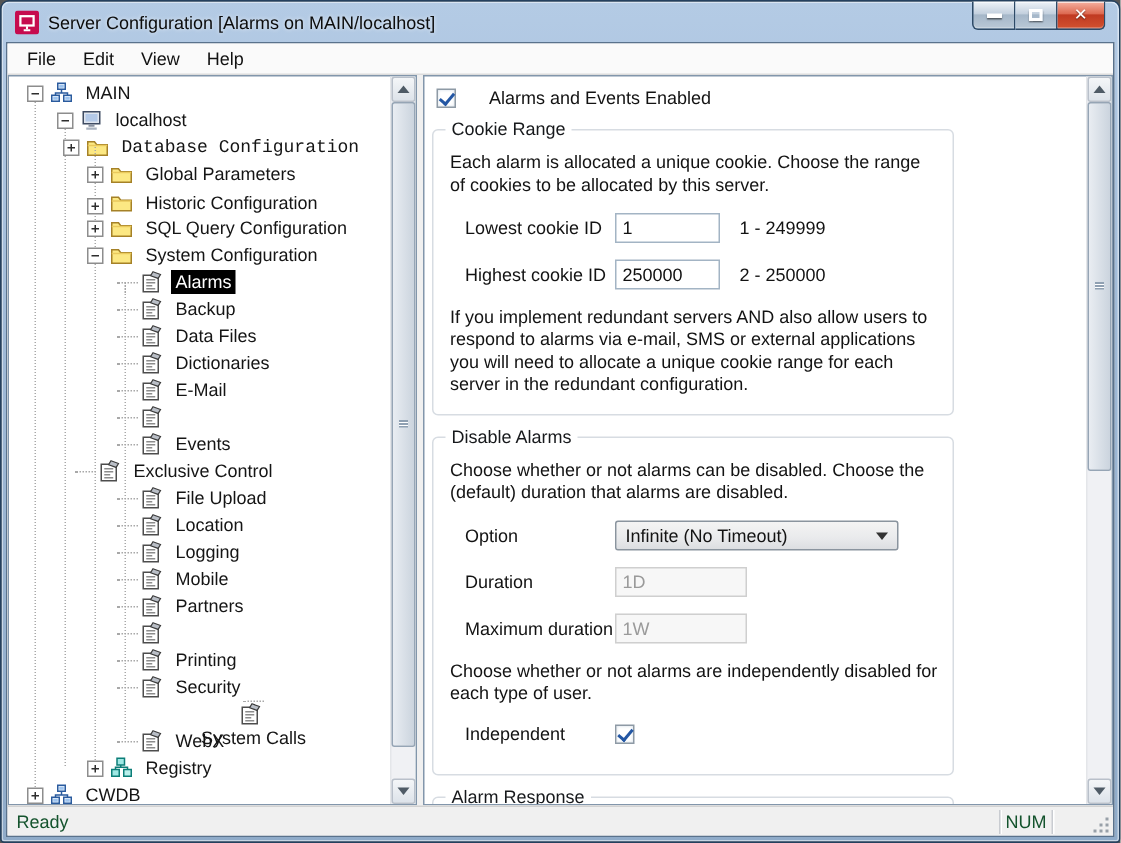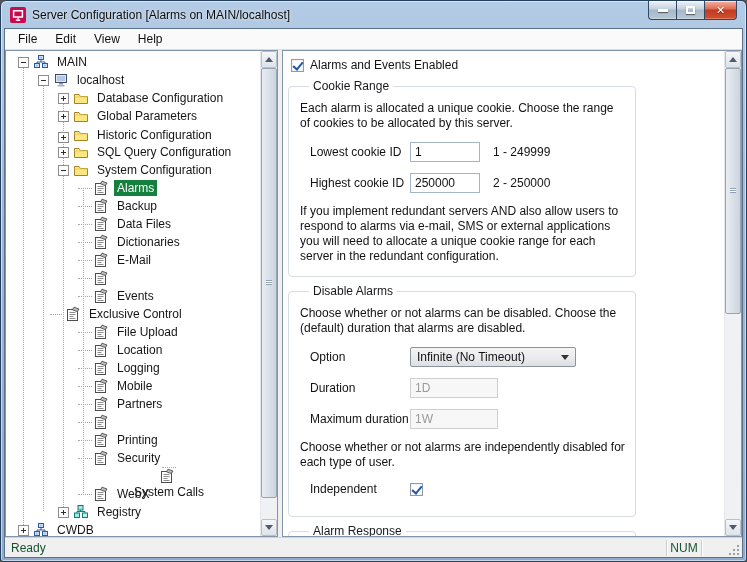--- a/index.html
+++ b/index.html
@@ -42,55 +42,55 @@
   .tree { position:relative; padding-top:2px; font-size:12px; color:#151515; }
   .tree-row { height:18px; display:flex; align-items:center; white-space:nowrap; }
   .rail { position:absolute; width:1px; background-image:repeating-linear-gradient(180deg,#a8a8a8 0 1px,transparent 1px 2px); }
   .expander { width:11px; height:11px; flex:0 0 auto; background:#fff; border:1px solid #8d8d8d; position:relative; margin-right:4px; }
   .expander::before { content:""; position:absolute; left:2px; top:4px; width:5px; height:1px; background:#2e2e2e; }
   .expander.plus::after { content:""; position:absolute; left:4px; top:2px; width:1px; height:5px; background:#2e2e2e; }
   .stub { width:14px; height:1px; border-top:1px dotted #a8a8a8; flex:0 0 auto; margin-right:1px; }
   .ticon { width:16px; height:16px; flex:0 0 auto; margin-right:5px; }
   .ticon svg { width:16px; height:16px; display:block; }
   .tlabel { padding:1px 3px; }
-  .tlabel.selected { background:#15803d; color:#fff; }
+  .tlabel.selected { background:#000000; color:#fff; }
 
   
   .vscroll { position:absolute; top:0; right:0; bottom:0; width:17px; background:#f0f1f4; border-left:1px solid #e4e6e9; }
   .scroll-btn { position:absolute; left:0; width:16px; height:17px; background:linear-gradient(180deg,#f4f6f8,#dde3ea);
     border:1px solid #b9c0ca; border-radius:2px; display:flex; align-items:center; justify-content:center; }
   .scroll-btn.up { top:0; } .scroll-btn.down { bottom:0; }
   .tri-up { width:0; height:0; border-left:4px solid transparent; border-right:4px solid transparent; border-bottom:5px solid #4f5b66; }
   .tri-down { width:0; height:0; border-left:4px solid transparent; border-right:4px solid transparent; border-top:5px solid #4f5b66; }
   .scroll-thumb { position:absolute; left:0; width:16px; background:linear-gradient(90deg,#e9edf2,#cbd4de);
     border:1px solid #96a5b5; border-radius:2px; }
   .thumb-grip { position:absolute; left:4px; right:4px; top:50%; height:5px; margin-top:-3px;
     background-image:repeating-linear-gradient(180deg,#8fa0b2 0 1px,#fff 1px 2px); }
 
   
   .right-pane { flex:1 1 auto; margin-left:4px; background:#fff; border:1px solid #8296ab; position:relative; overflow:hidden; }
   .form { position:absolute; left:0; top:0; right:17px; bottom:0; overflow:hidden; font-size:12px; color:#131313; }
 
-  .check-row { display:flex; align-items:center; margin:7px 0 0 8px; }
+  .check-row { display:flex; align-items:center; margin:7px 0 0 8px;gap:16px; }
   .win-check { width:13px; height:13px; background:#fff; border:1px solid #8e9aa5; position:relative; flex:0 0 auto;
     box-shadow: inset 0 0 2px rgba(120,150,180,.35); }
   .win-check.checked::after { content:""; position:absolute; left:3px; top:0px; width:4px; height:8px;
     border-right:2px solid #2457a4; border-bottom:2px solid #2457a4; transform:rotate(40deg); }
   .check-row .clabel { margin-left:6px; }
 
   .group { position:relative; margin:14px 0 0 5px; width:348px; border:1px solid #d7dce2; border-radius:4px; padding:10px 10px 8px 10px; }
-  .group-title { position:absolute; top:-8px; left:20px; background:#fff; padding:0 4px; color:#17191c; }
+  .group-title { position:absolute; top:-8px; left:8px; background:#fff; padding:0 4px; color:#17191c; }
   .gtext { line-height:15px; margin:4px 0 4px 1px; }
   .frow { display:flex; align-items:center; margin:11px 0 11px 11px; height:20px; }
   .flabel { width:100px; flex:0 0 auto; }
   .tbox { height:20px; border:1px solid #a3b4c4; background:#fff; font:12px "Liberation Sans","DejaVu Sans",sans-serif;
     padding:0 4px; color:#111; }
   .tbox:disabled { background:#f7f7f7; border-color:#cfcfcf; color:#9a9a9a; }
   .fhint { margin-left:13px; }
-  .combo { width:166px; height:20px; border:1px solid #8a949e; border-radius:2px;
+  .combo { width:189px; height:20px; border:1px solid #8a949e; border-radius:2px;
     background:linear-gradient(180deg,#f4f4f4,#e9eaec 60%,#dcdee1); display:flex; align-items:center; padding:0 6px; }
   .combo-text { flex:1 1 auto; }
   .combo-arrow { width:0; height:0; border-left:4px solid transparent; border-right:4px solid transparent; border-top:5px solid #333; }
 
   
   .statusbar { height:20px; flex:0 0 auto; background:#f0f0f0; border-top:1px solid #d2d2d2;
     display:flex; align-items:center; font-size:12px; color:#14532d; position:relative; }
   .status-text { padding-left:6px; flex:1 1 auto; }
   .status-sep { width:1px; height:16px; background:#c9ccd1; box-shadow:1px 0 0 #fff; }
   .status-num { width:34px; text-align:center; }
@@ -165,21 +165,21 @@
                 <span class="ticon">
                   <svg viewBox="0 0 16 16">
                     <rect x="2.5" y="2.5" width="11" height="8" fill="#dfe5ee" stroke="#3f4c63"></rect>
                     <rect x="4" y="4" width="8" height="5" fill="#b3c9e8"></rect>
                     <rect x="6" y="11" width="4" height="1.5" fill="#8a93a3"></rect>
                     <rect x="4.5" y="13" width="7" height="1.5" fill="#aab3c0"></rect>
                   </svg>
                 </span>
                 <span class="tlabel">localhost</span>
               </div>
-              <div class="tree-row" style="padding-left: 52px;">
+              <div class="tree-row" style="padding-left: 36px; font-family: Liberation Mono, monospace;">
                 <span class="expander plus"></span>
                 <span class="ticon">
                   <svg viewBox="0 0 16 16">
                     <path d="M1.5 13.5 V4.5 H6 L7.5 6.5 H14.5 V13.5 Z" fill="#fce883" stroke="#a58127"></path>
                     <path d="M1.5 7 H14.5" stroke="#e9c95c"></path>
                   </svg>
                 </span>
                 <span class="tlabel">Database Configuration</span>
               </div>
               <div class="tree-row" style="padding-left: 52px;">

